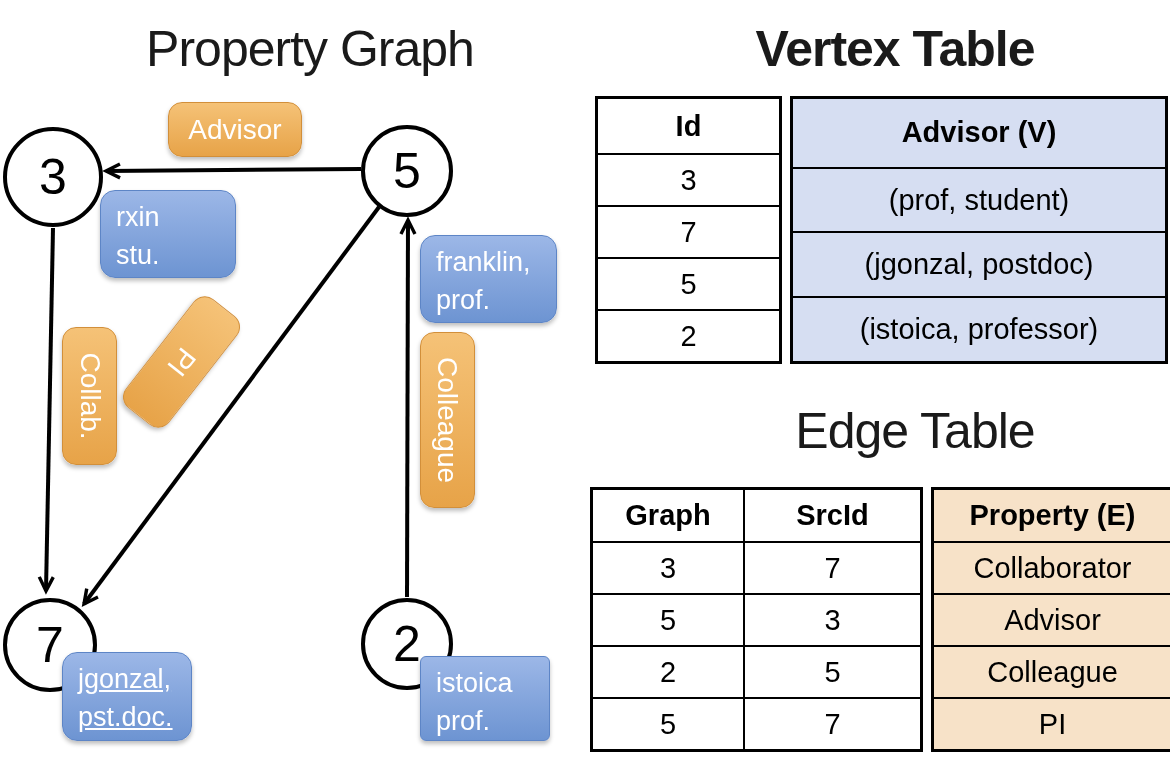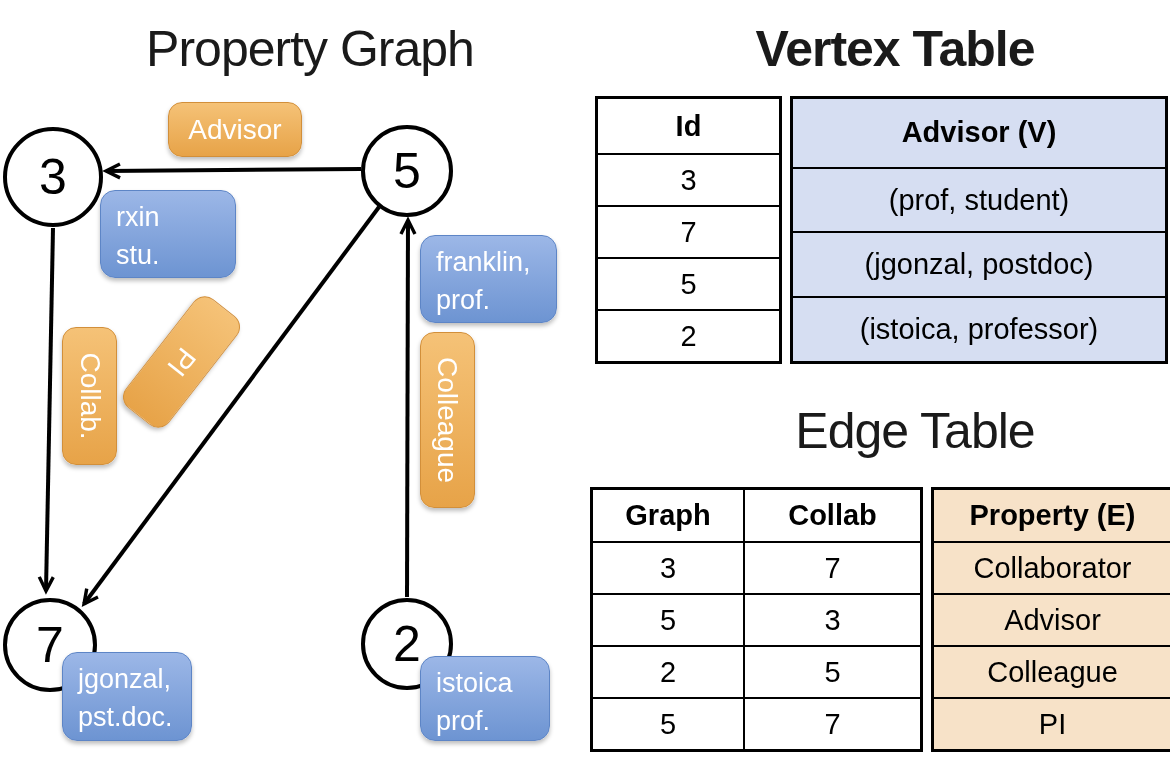--- a/index.html
+++ b/index.html
@@ -43,22 +43,22 @@
   #edge-label-pi{left:154px;top:293px;width:55px;height:138px;transform:rotate(38deg);}
   #edge-label-colleague{left:420px;top:332px;width:55px;height:176px;}
 
   #vertex-3{left:3px;top:127px;width:100px;height:100px;}
   #vertex-5{left:361px;top:125px;width:92px;height:92px;}
   #vertex-7{left:3px;top:598px;width:94px;height:94px;}
   #vertex-2{left:361px;top:598px;width:92px;height:92px;}
 
   #nodebox-rxin{left:62px;top:190px;width:136px;height:88px;margin-left:38px;}
   #nodebox-franklin{left:420px;top:187px;width:137px;height:88px;margin-top:48px;}
-  #nodebox-jgonzal{left:62px;top:652px;width:130px;height:89px;}
-  #nodebox-istoica{left:420px;top:656px;width:130px;height:85px;}
+  #nodebox-jgonzal{left:62px;top:652px;width:130px;height:89px;text-decoration:underline;}
+  #nodebox-istoica{left:420px;top:656px;width:130px;height:85px;border-radius:6px;}
 
   
   .tblwrap{position:absolute;display:flex;}
   #vertex-table-wrap{left:595px;top:96px;}
   #edge-table-wrap{left:590px;top:487px;}
   .gap{width:8px;}
   table{border-collapse:collapse;table-layout:fixed;}
   td,th{
     border:2px solid #000;text-align:center;vertical-align:middle;
     font-size:29px;font-weight:400;padding:0;overflow:hidden;white-space:nowrap;
@@ -173,21 +173,21 @@
           </tr>
     </tbody>
       </table>
   </div>
 
   <div class="tblwrap" id="edge-table-wrap">
     <table class="outlined" style="width:325px">
       <tbody>
           <tr>
         <th style="width:150px">Graph</th>
-        <th style="width:175px">Collab</th>
+        <th style="width:175px">SrcId</th>
       </tr>
       <tr>
         <td>3</td>
         <td>7</td>
       </tr>
       <tr>
         <td>5</td>
         <td>3</td>
       </tr>
       <tr>

